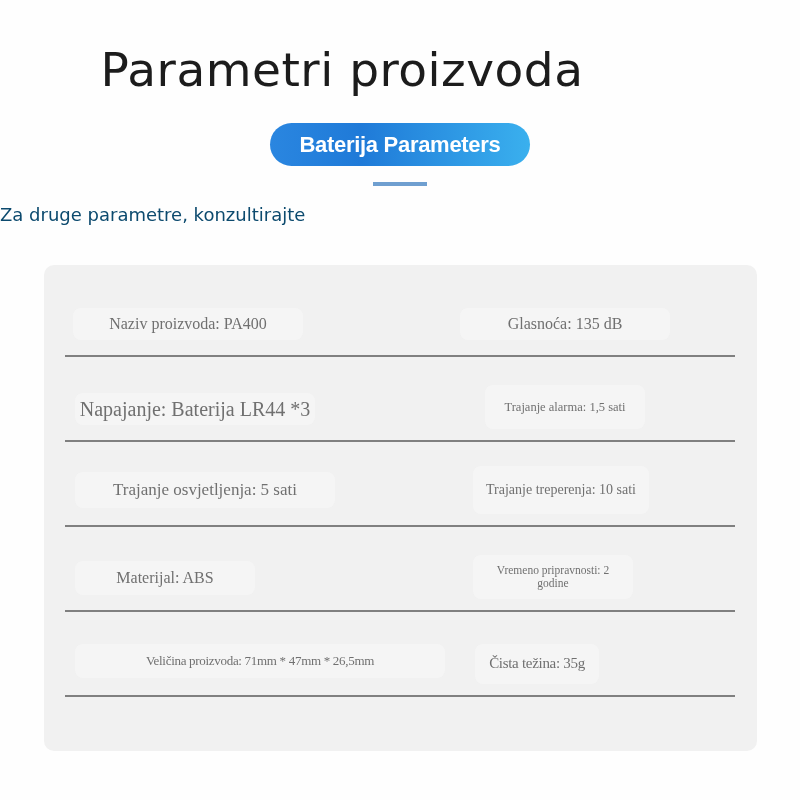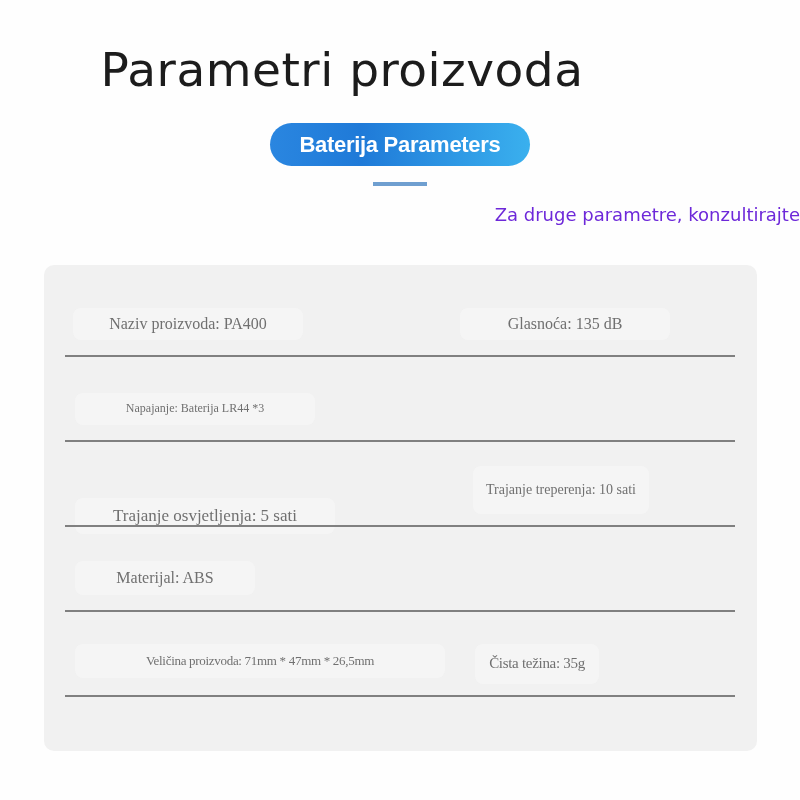--- a/index.html
+++ b/index.html
@@ -17,22 +17,22 @@
     background: linear-gradient(90deg, #2a86e0 0%, #1f7ad8 35%, #3ab0ee 100%);
     color: #ffffff; font-family: "Liberation Sans", sans-serif; font-weight: 700;
     font-size: 22px; display: flex; align-items: center; justify-content: center;
     letter-spacing: -0.3px;
   }
   .underline-bar {
     position: absolute; top: 182px; left: 373px; width: 54px; height: 4px;
     background: #6f9fd0;
   }
   .subtitle {
-    position: absolute; top: 204px; left: 0; width: 800px; text-align: right;
-    font-size: 18px; color: #6d28d9;
+    position: absolute; top: 204px; left: 0; width: 800px; text-align: left;
+    font-size: 18px; color: #0c4a6e;
   }
 
   .card {
     position: absolute; top: 265px; left: 44px; width: 713px; height: 486px;
     background: #f1f1f1; border-radius: 10px;
   }
   .row {
     position: absolute; left: 21px; width: 670px; height: 85px;
   }
   .row .divider {
@@ -56,32 +56,34 @@
 
 <div class="card">
 
   <div class="row" style="top:7px;">
     <div class="cell" style="left:8px; top:36px; width:230px; height:32px; font-size:16px;">Naziv proizvoda: PA400</div>
     <div class="cell" style="left:395px; top:36px; width:210px; height:32px; font-size:16px;">Glasnoća: 135 dB</div>
     <div class="divider"></div>
   </div>
 
   <div class="row" style="top:92px;">
-    <div class="cell" style="left:10px; top:36px; width:240px; height:32px; font-size:12px;text-align:right;">Napajanje: Baterija LR44 *3</div>
+    <div class="cell" style="left:10px; top:36px; width:240px; height:32px; font-size:20px;text-align:right;">Napajanje: Baterija LR44 *3</div>
+    <div class="cell" style="left:420px; top:28px; width:160px; height:44px; font-size:12.5px; padding:0 8px;">Trajanje alarma: 1,5 sati</div>
     <div class="divider"></div>
   </div>
 
   <div class="row" style="top:177px;">
-    <div class="cell" style="left:10px; top:30px; width:260px; height:36px; font-size:17px;margin-top:26px;">Trajanje osvjetljenja: 5 sati</div>
+    <div class="cell" style="left:10px; top:30px; width:260px; height:36px; font-size:17px;">Trajanje osvjetljenja: 5 sati</div>
     <div class="cell" style="left:408px; top:24px; width:176px; height:48px; font-size:14px; padding:0 8px;">Trajanje treperenja: 10 sati</div>
     <div class="divider"></div>
   </div>
 
   <div class="row" style="top:262px;">
     <div class="cell" style="left:10px; top:34px; width:180px; height:34px; font-size:16px;">Materijal: ABS</div>
+    <div class="cell" style="left:408px; top:28px; width:160px; height:44px; font-size:11.5px; padding:0 10px;">Vremeno pripravnosti: 2 godine</div>
     <div class="divider"></div>
   </div>
 
   <div class="row" style="top:347px;">
     <div class="cell" style="left:10px; top:32px; width:370px; height:34px; font-size:13px; letter-spacing:-0.3px;">Veličina proizvoda: 71mm * 47mm * 26,5mm</div>
     <div class="cell" style="left:410px; top:32px; width:124px; height:40px; font-size:15px; letter-spacing:-0.3px;">Čista težina: 35g</div>
     <div class="divider"></div>
   </div>
 
 </div>

